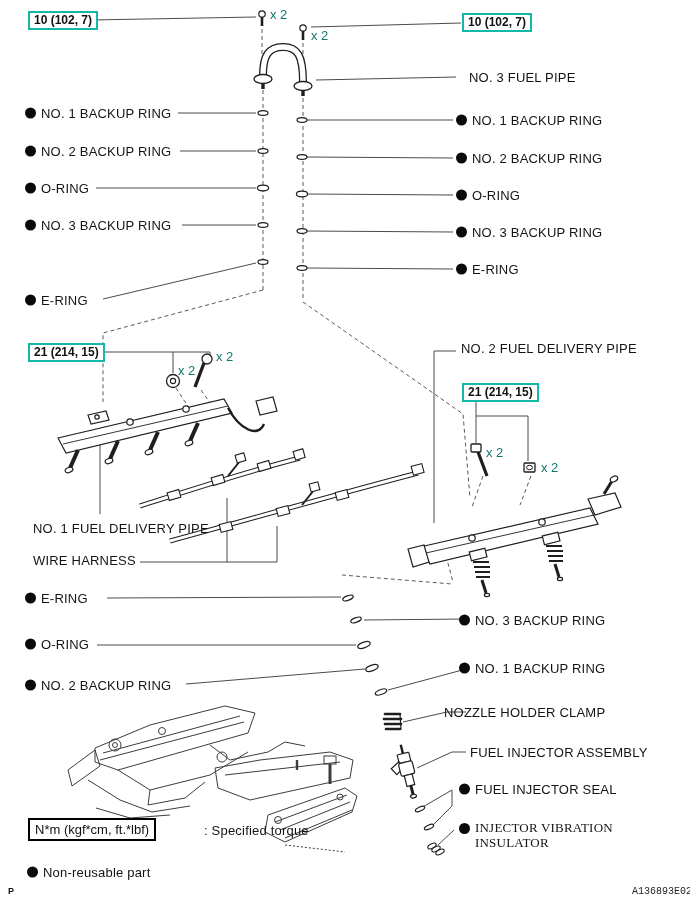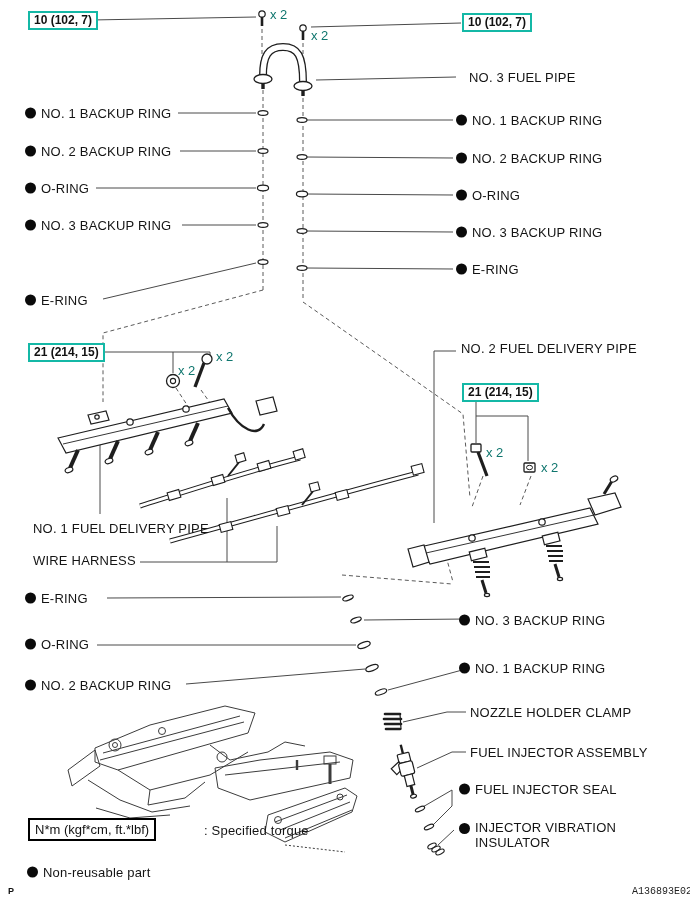--- a/index.html
+++ b/index.html
@@ -6,21 +6,21 @@
   #page {
     position:relative; width:690px; height:907px; background:#fff;
     font-family:"Liberation Sans", sans-serif; color:#111; overflow:hidden;
   }
   #art { position:absolute; left:0; top:0; width:690px; height:907px; }
   .lbl {
     position:absolute; display:flex; align-items:center; white-space:nowrap;
     font-size:13px; line-height:15px; letter-spacing:0.2px; color:#141414;
     transform:translateY(-50%);
   }
-  .lbl.no-center { transform:none; align-items:flex-start; white-space:normal; }
+  .lbl.no-center { transform:none; align-items:flex-start; white-space:normal;font-family:Liberation Serif, serif; }
   .dot { width:11px; height:11px; border-radius:50%; background:#0a0a0a; margin-right:5px; flex:none; }
   .lbl.no-center .dot { margin-top:3px; }
   .tbox {
     position:absolute; border:2px solid #14b8a6; background:#fff;
     font-size:12px; font-weight:bold; line-height:15px; padding:0 4px; white-space:nowrap;
   }
   .xmul { position:absolute; font-size:13px; line-height:14px; color:#0f766e; }
   .legend-box {
     position:absolute; border:2px solid #000; background:#fff;
     font-size:13px; line-height:19px; padding:0 5px; white-space:nowrap;
@@ -325,21 +325,21 @@
   </div>
 
   <div class="lbl" style="left:459px; top:620px;">
     <span class="dot"></span>
     <span>NO. 3 BACKUP RING</span>
   </div>
   <div class="lbl" style="left:459px; top:668px;">
     <span class="dot"></span>
     <span>NO. 1 BACKUP RING</span>
   </div>
-  <div class="lbl" style="left:470px; top:712px;justify-content:center;">
+  <div class="lbl" style="left:444px; top:712px;justify-content:center;">
     <span>NOZZLE HOLDER CLAMP</span>
   </div>
   <div class="lbl" style="left:470px; top:752px;">
     <span>FUEL INJECTOR ASSEMBLY</span>
   </div>
   <div class="lbl" style="left:459px; top:789px;">
     <span class="dot"></span>
     <span>FUEL INJECTOR SEAL</span>
   </div>
   <div class="lbl no-center" style="left:459px; top:820px;">

